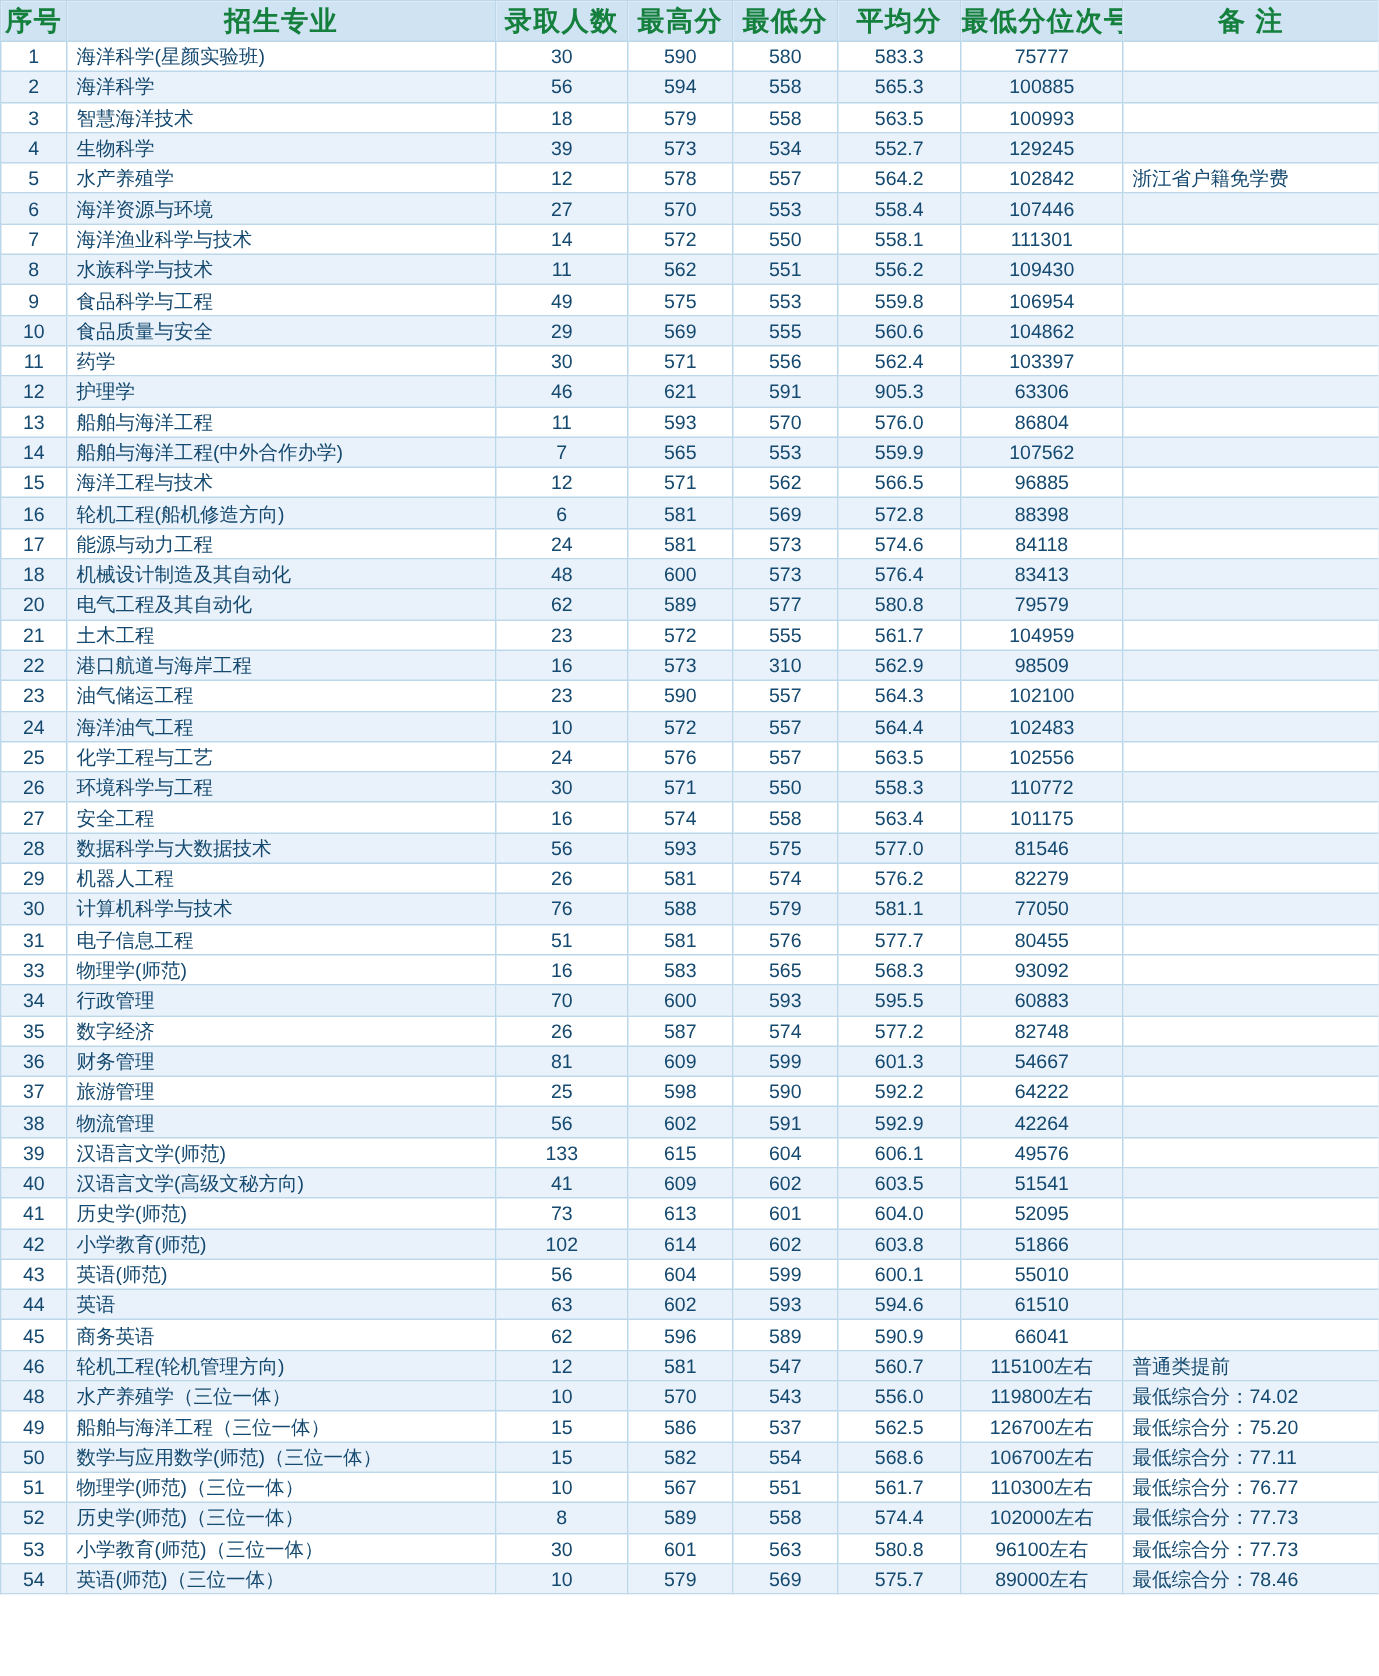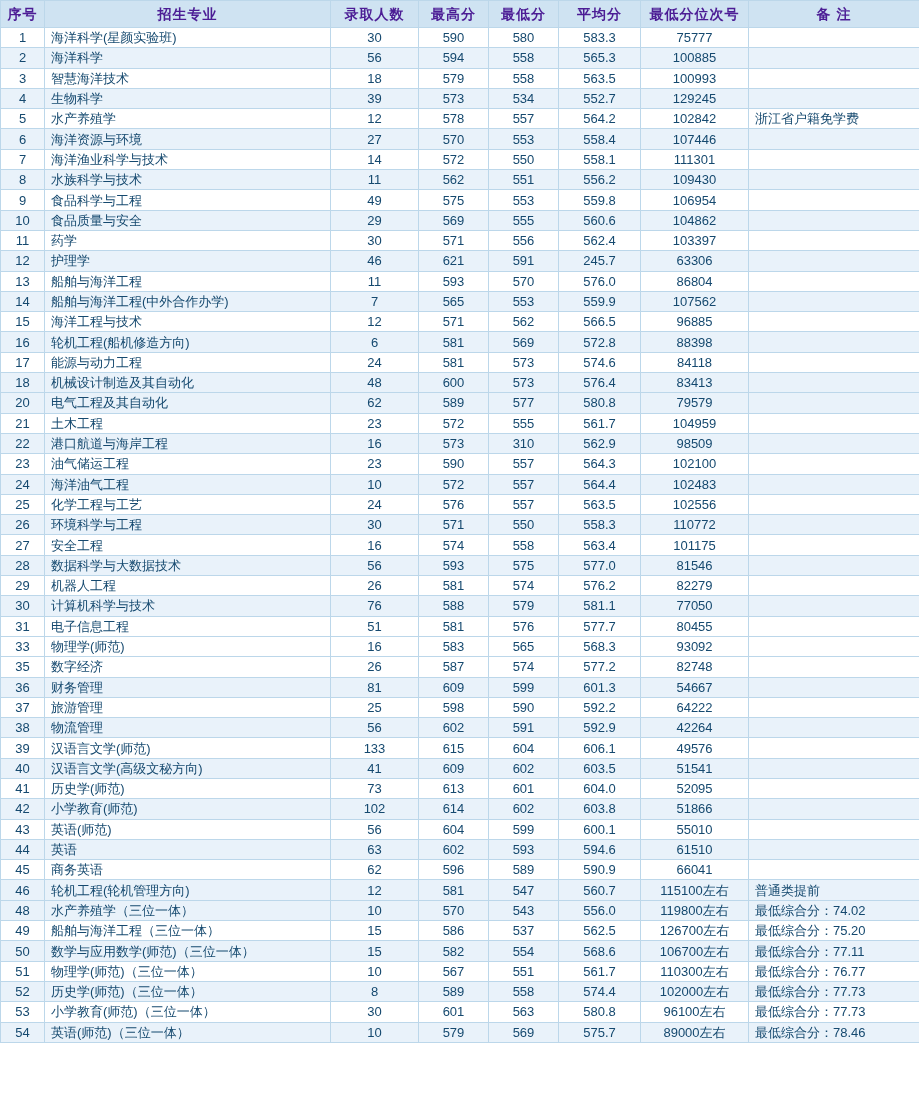--- a/index.html
+++ b/index.html
@@ -20,24 +20,24 @@
     line-height:1;
     padding:0;
     height:19.3px;
     color:#15496f;
     white-space:nowrap;
     overflow:hidden;
   }
   thead th{
     background:#cfe3f2;
     font-weight:bold;
-    font-size:14px;
+    font-size:18px;
     height:26px;
     text-align:center;
-    color:#4c1d95;
+    color:#15803d;
     letter-spacing:1px;
   }
   tbody tr.odd td{background:#ffffff;}
   tbody tr.even td{background:#e9f2fa;}
   td.c{text-align:center;}
   td.l{text-align:left;padding-left:6px;}
   
   col.c0{width:44px;}
   col.c1{width:286px;}
   col.c2{width:88px;}
@@ -183,21 +183,21 @@
         <td class="c">562.4</td>
         <td class="c">103397</td>
         <td class="l"></td>
       </tr>
       <tr class="even">
         <td class="c">12</td>
         <td class="l">护理学</td>
         <td class="c">46</td>
         <td class="c">621</td>
         <td class="c">591</td>
-        <td class="c">245.7</td>
+        <td class="c">905.3</td>
         <td class="c">63306</td>
         <td class="l"></td>
       </tr>
       <tr class="odd">
         <td class="c">13</td>
         <td class="l">船舶与海洋工程</td>
         <td class="c">11</td>
         <td class="c">593</td>
         <td class="c">570</td>
         <td class="c">576.0</td>
@@ -375,20 +375,30 @@
         <td class="l"></td>
       </tr>
       <tr class="odd">
         <td class="c">33</td>
         <td class="l">物理学(师范)</td>
         <td class="c">16</td>
         <td class="c">583</td>
         <td class="c">565</td>
         <td class="c">568.3</td>
         <td class="c">93092</td>
+        <td class="l"></td>
+      </tr>
+      <tr class="even">
+        <td class="c">34</td>
+        <td class="l">行政管理</td>
+        <td class="c">70</td>
+        <td class="c">600</td>
+        <td class="c">593</td>
+        <td class="c">595.5</td>
+        <td class="c">60883</td>
         <td class="l"></td>
       </tr>
       <tr class="odd">
         <td class="c">35</td>
         <td class="l">数字经济</td>
         <td class="c">26</td>
         <td class="c">587</td>
         <td class="c">574</td>
         <td class="c">577.2</td>
         <td class="c">82748</td>

